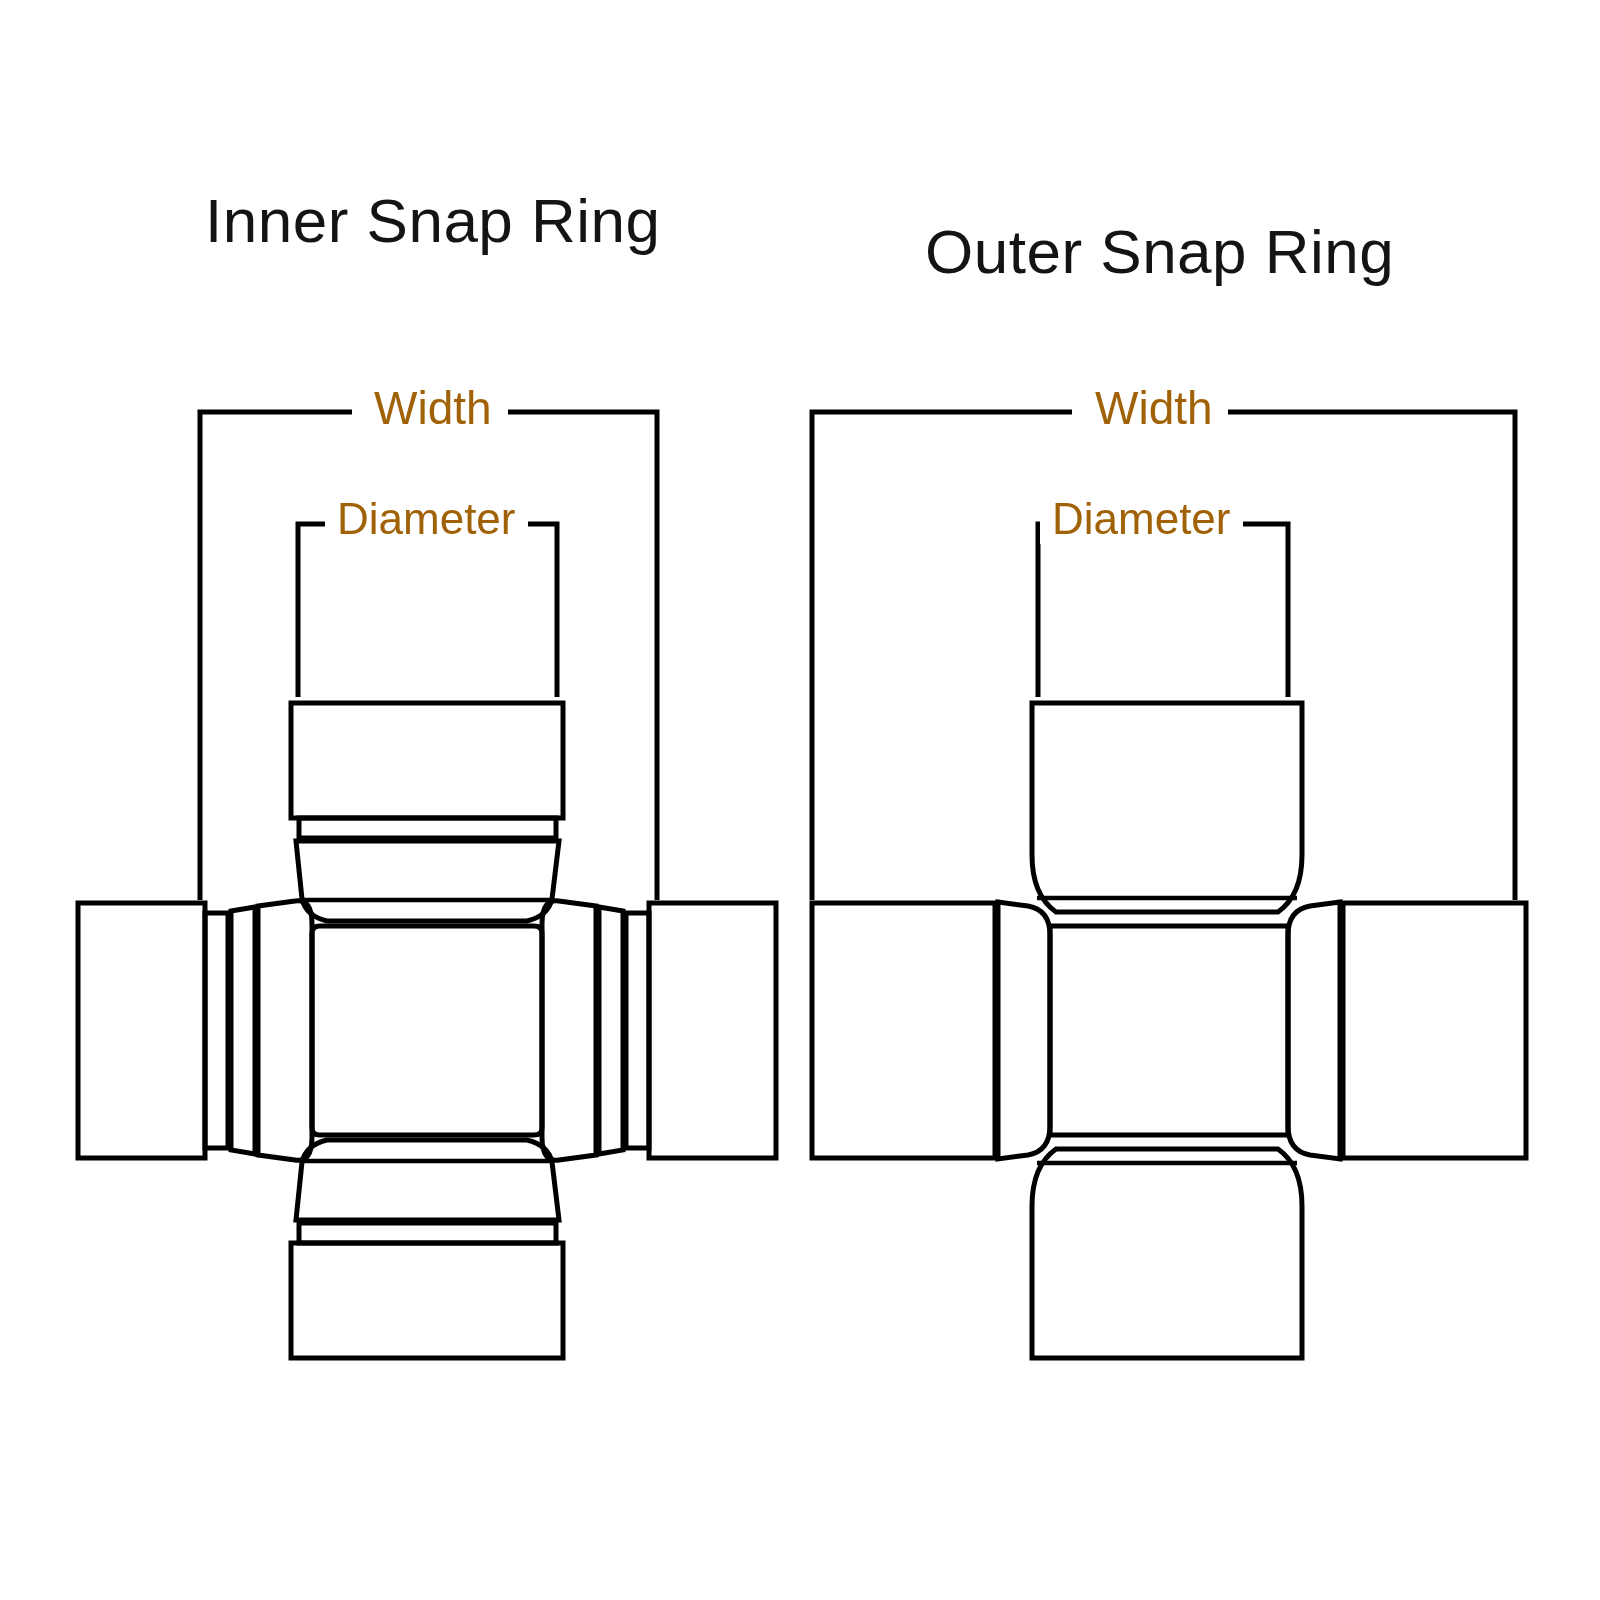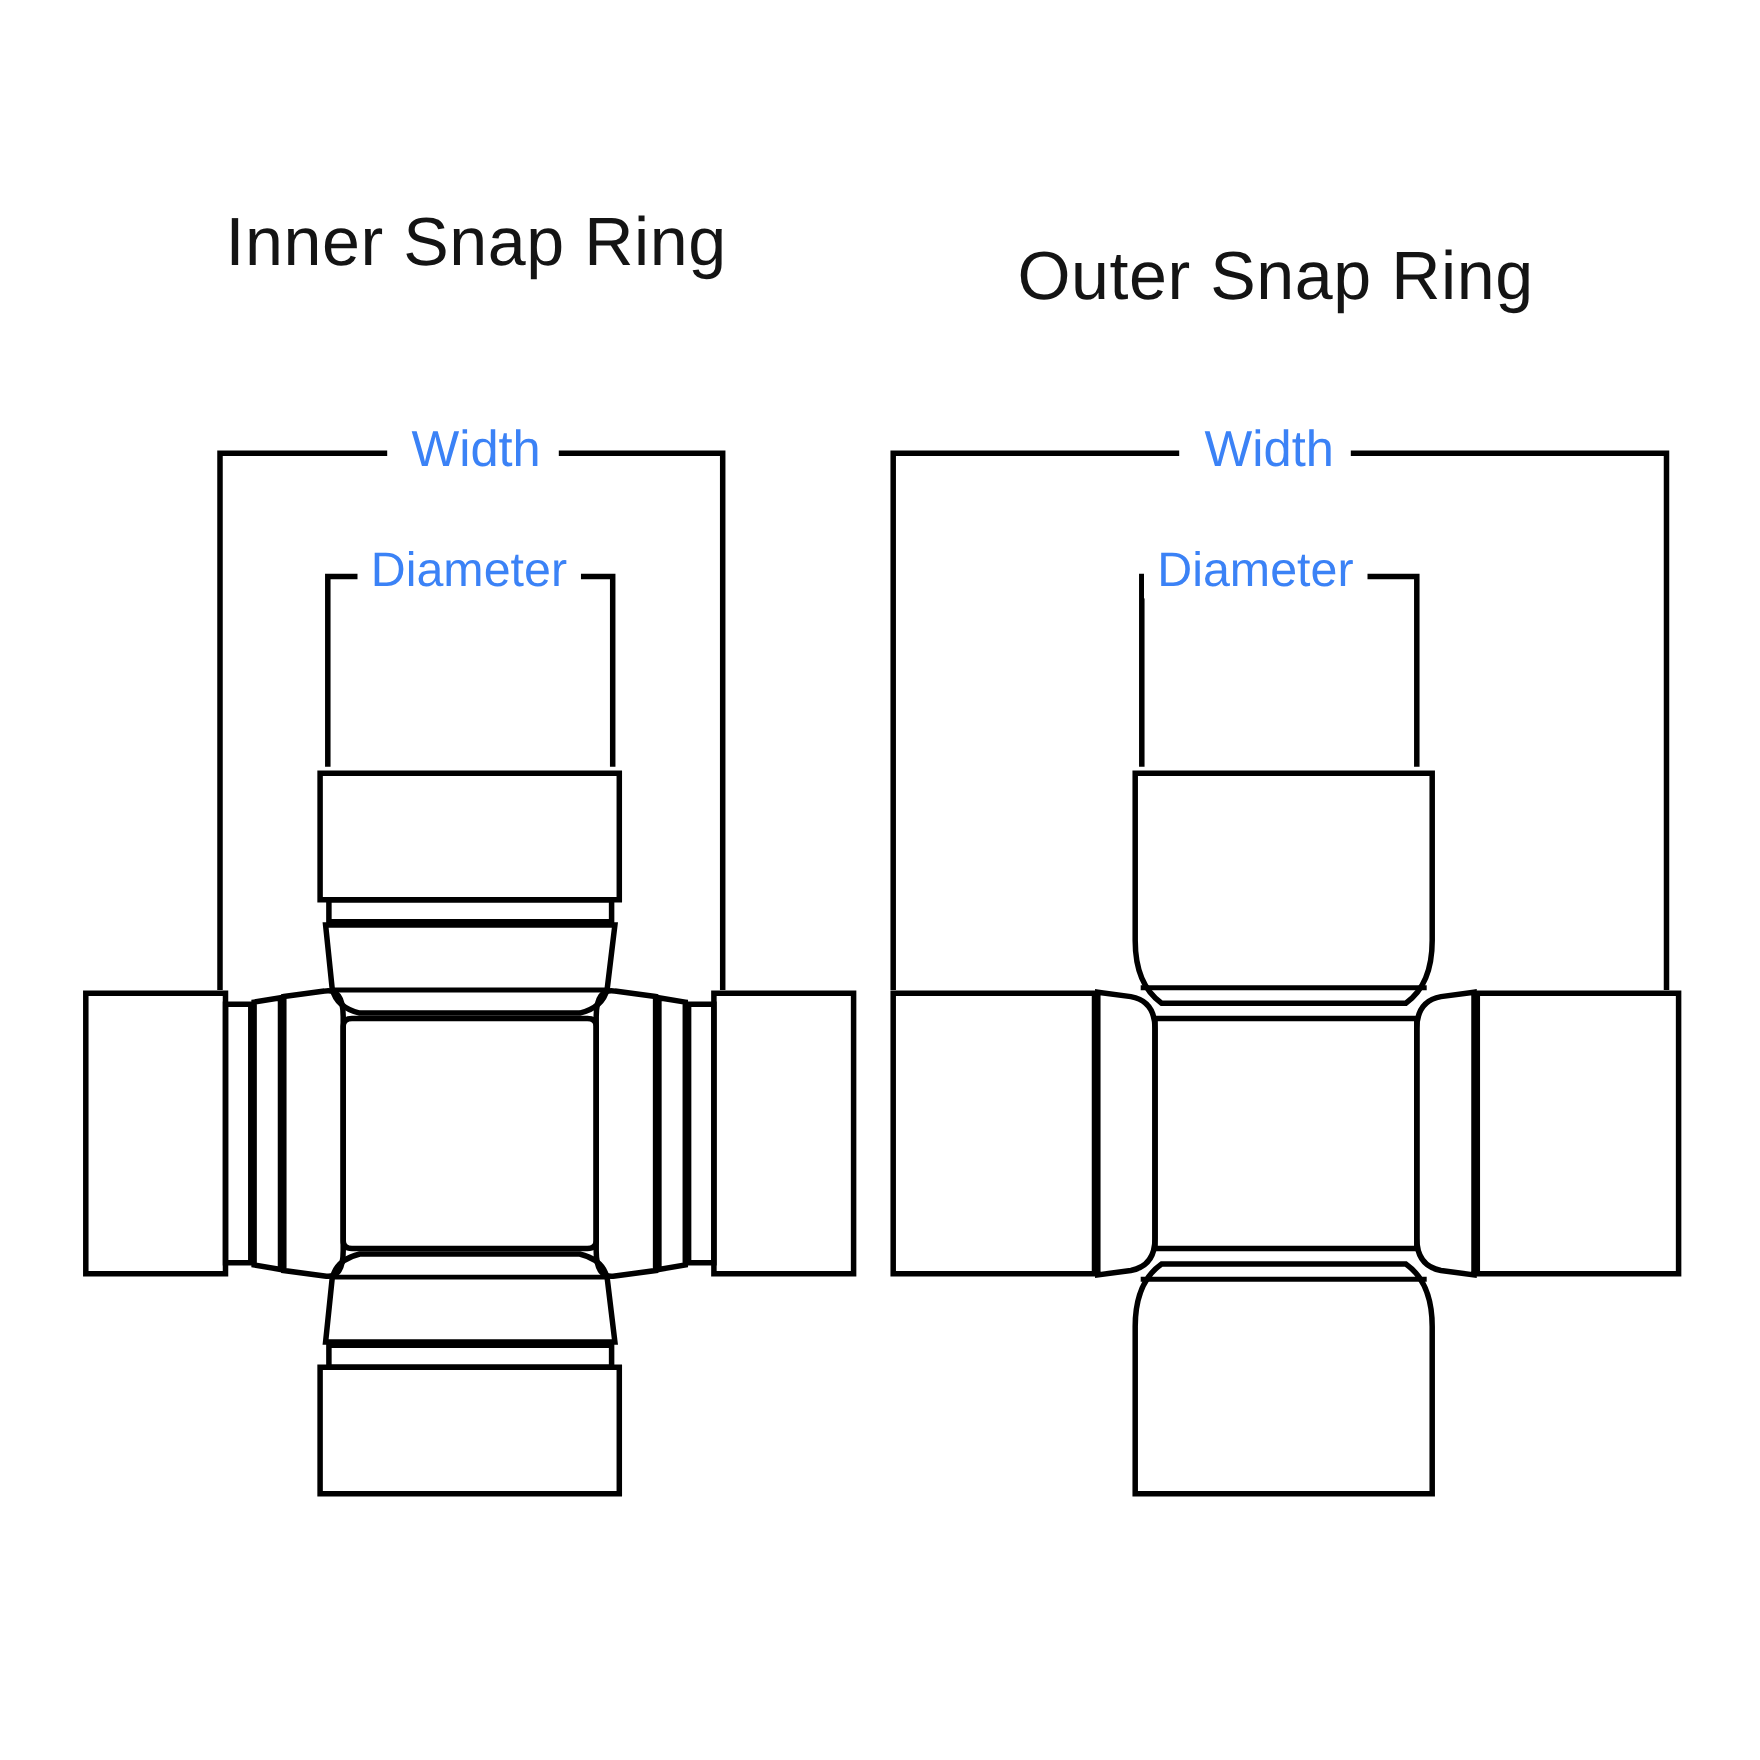--- a/index.html
+++ b/index.html
@@ -54,21 +54,21 @@
     white-space: nowrap;
     font-family: "Liberation Sans", sans-serif;
   }
   #title-left  { left: 205px; top: 185px; }
   #title-right { left: 925px; top: 185px; margin-top: 31px; }
 
   .dim-label {
     position: absolute;
     font-size: 46px;
     font-weight: 400;
-    color: #3b82f6;
+    color: #a16207;
     white-space: nowrap;
     font-family: "Liberation Sans", sans-serif;
     background: #ffffff;
     padding: 0 12px;
   }
   #label-width-left    { left: 362px;  top: 381px; }
   #label-diameter-left { left: 325px;  top: 494px; font-size: 44px; }
   #label-width-right   { left: 1083px; top: 381px; }
   #label-diameter-right{ left: 1040px; top: 494px; font-size: 44px; }
 </style>

